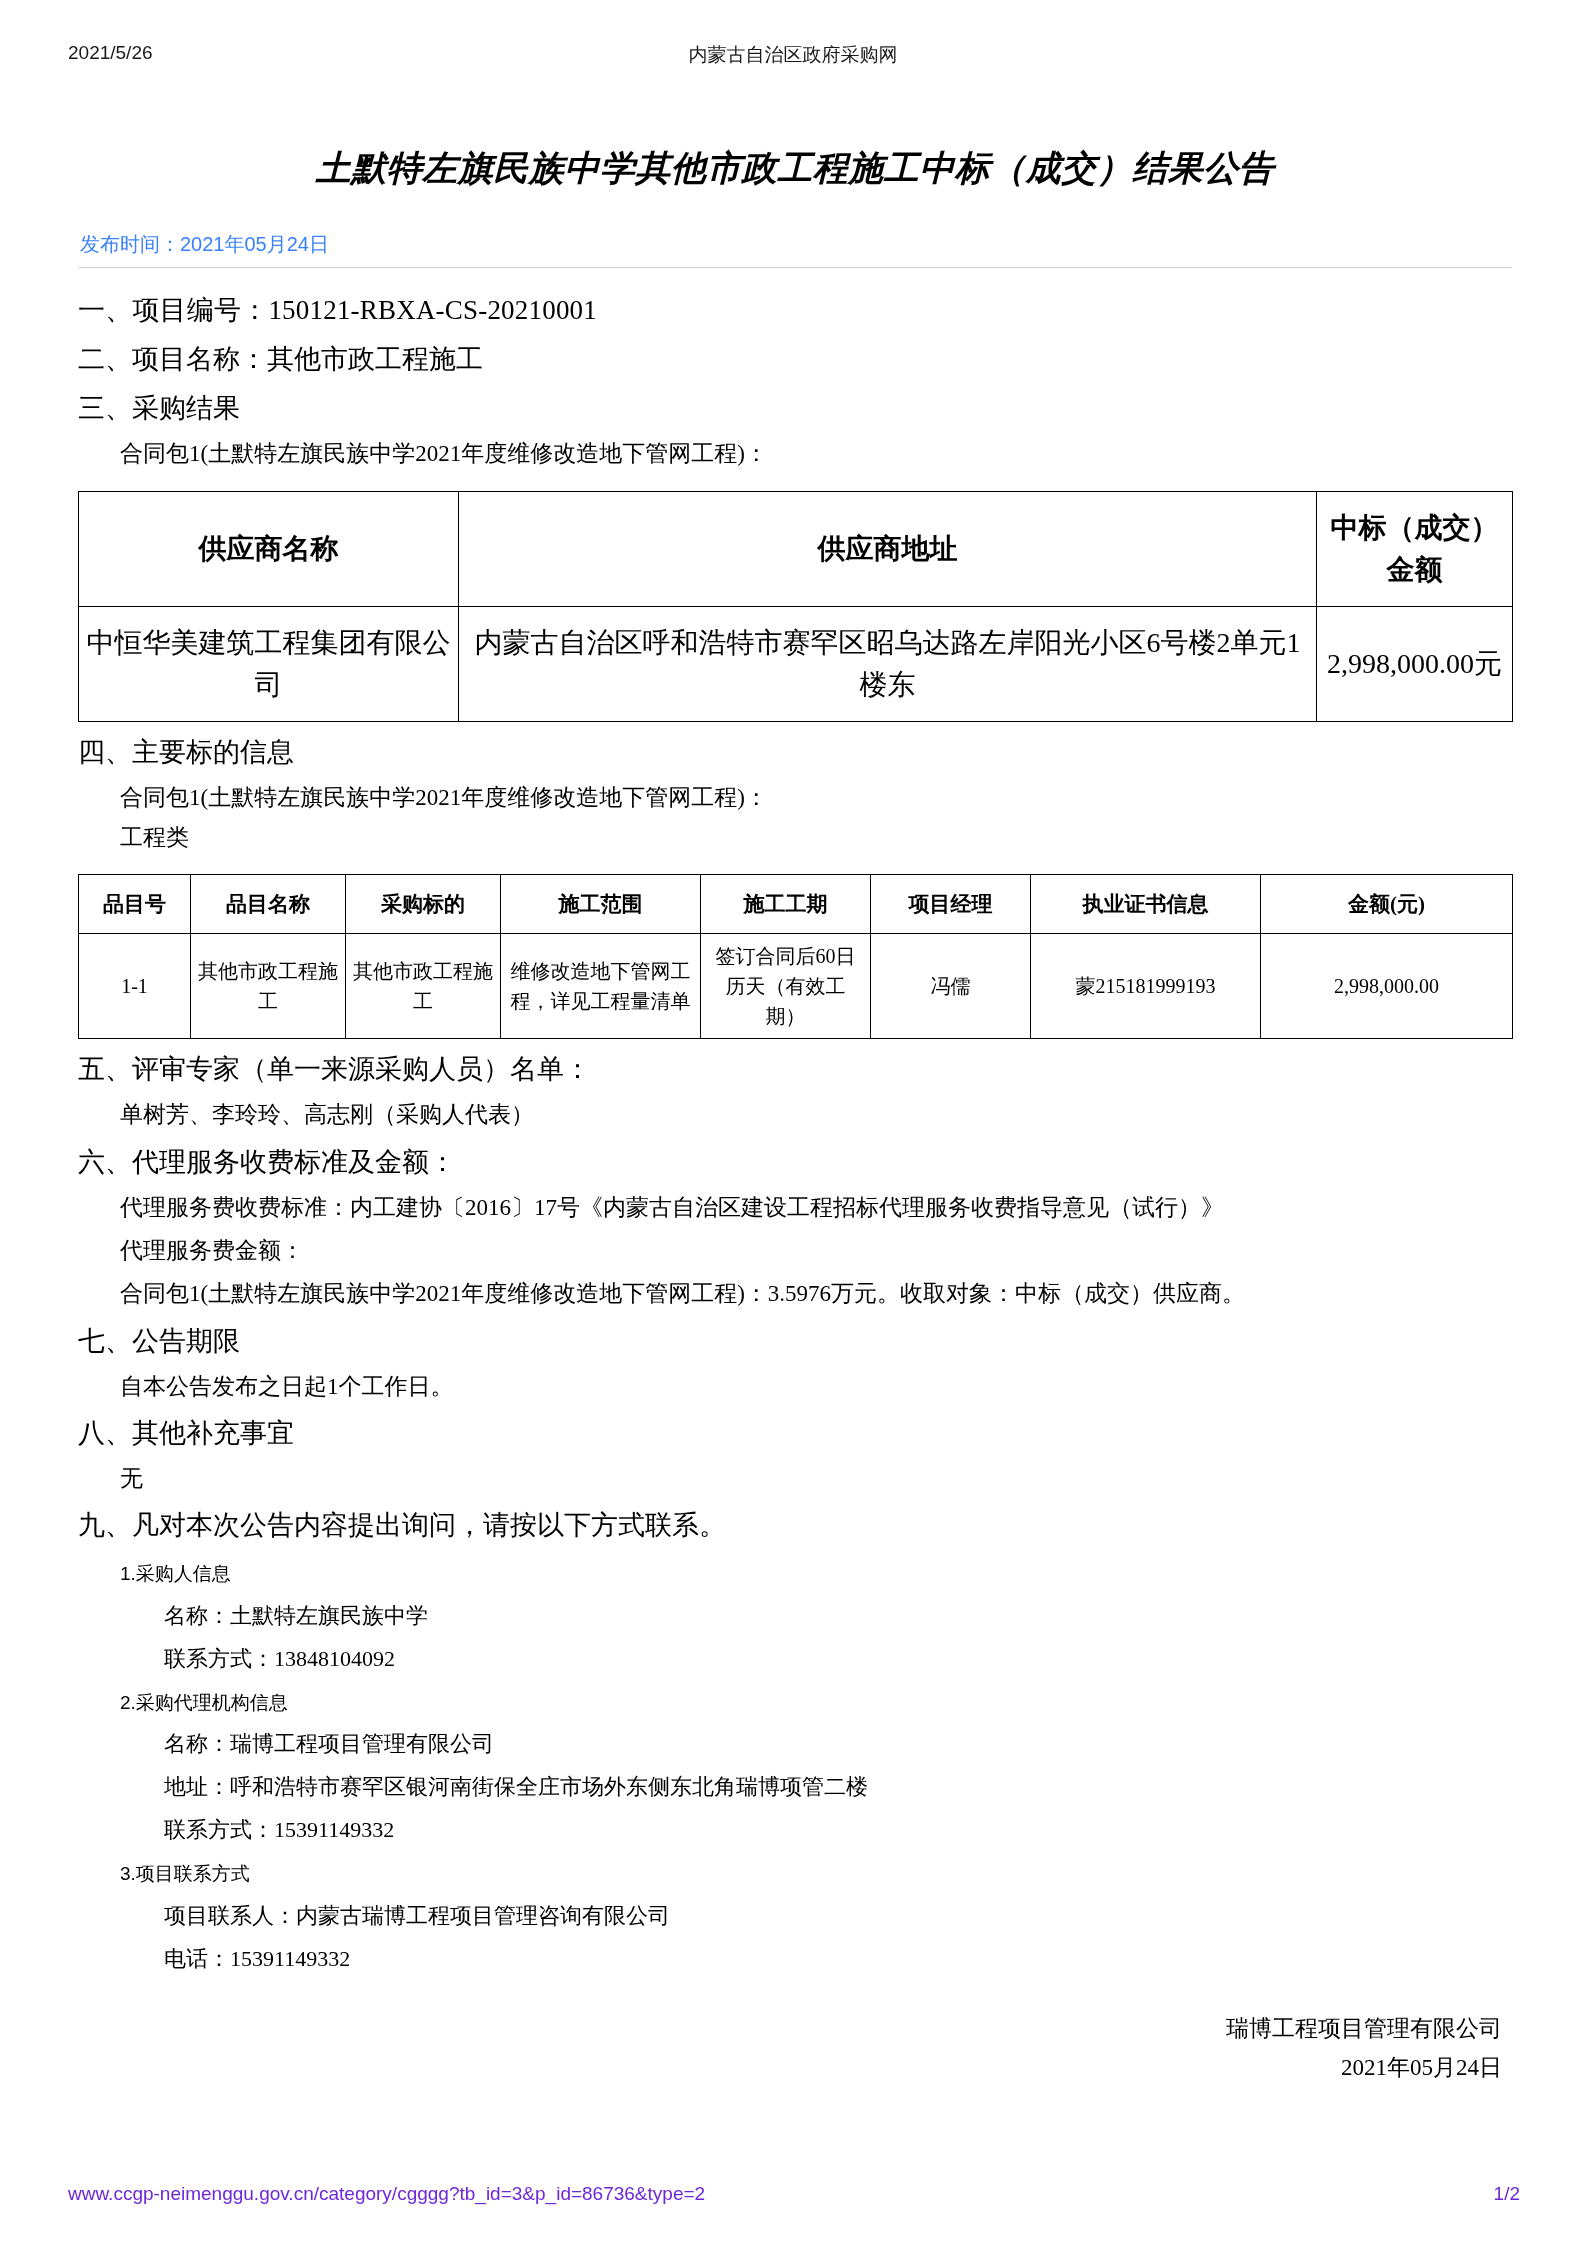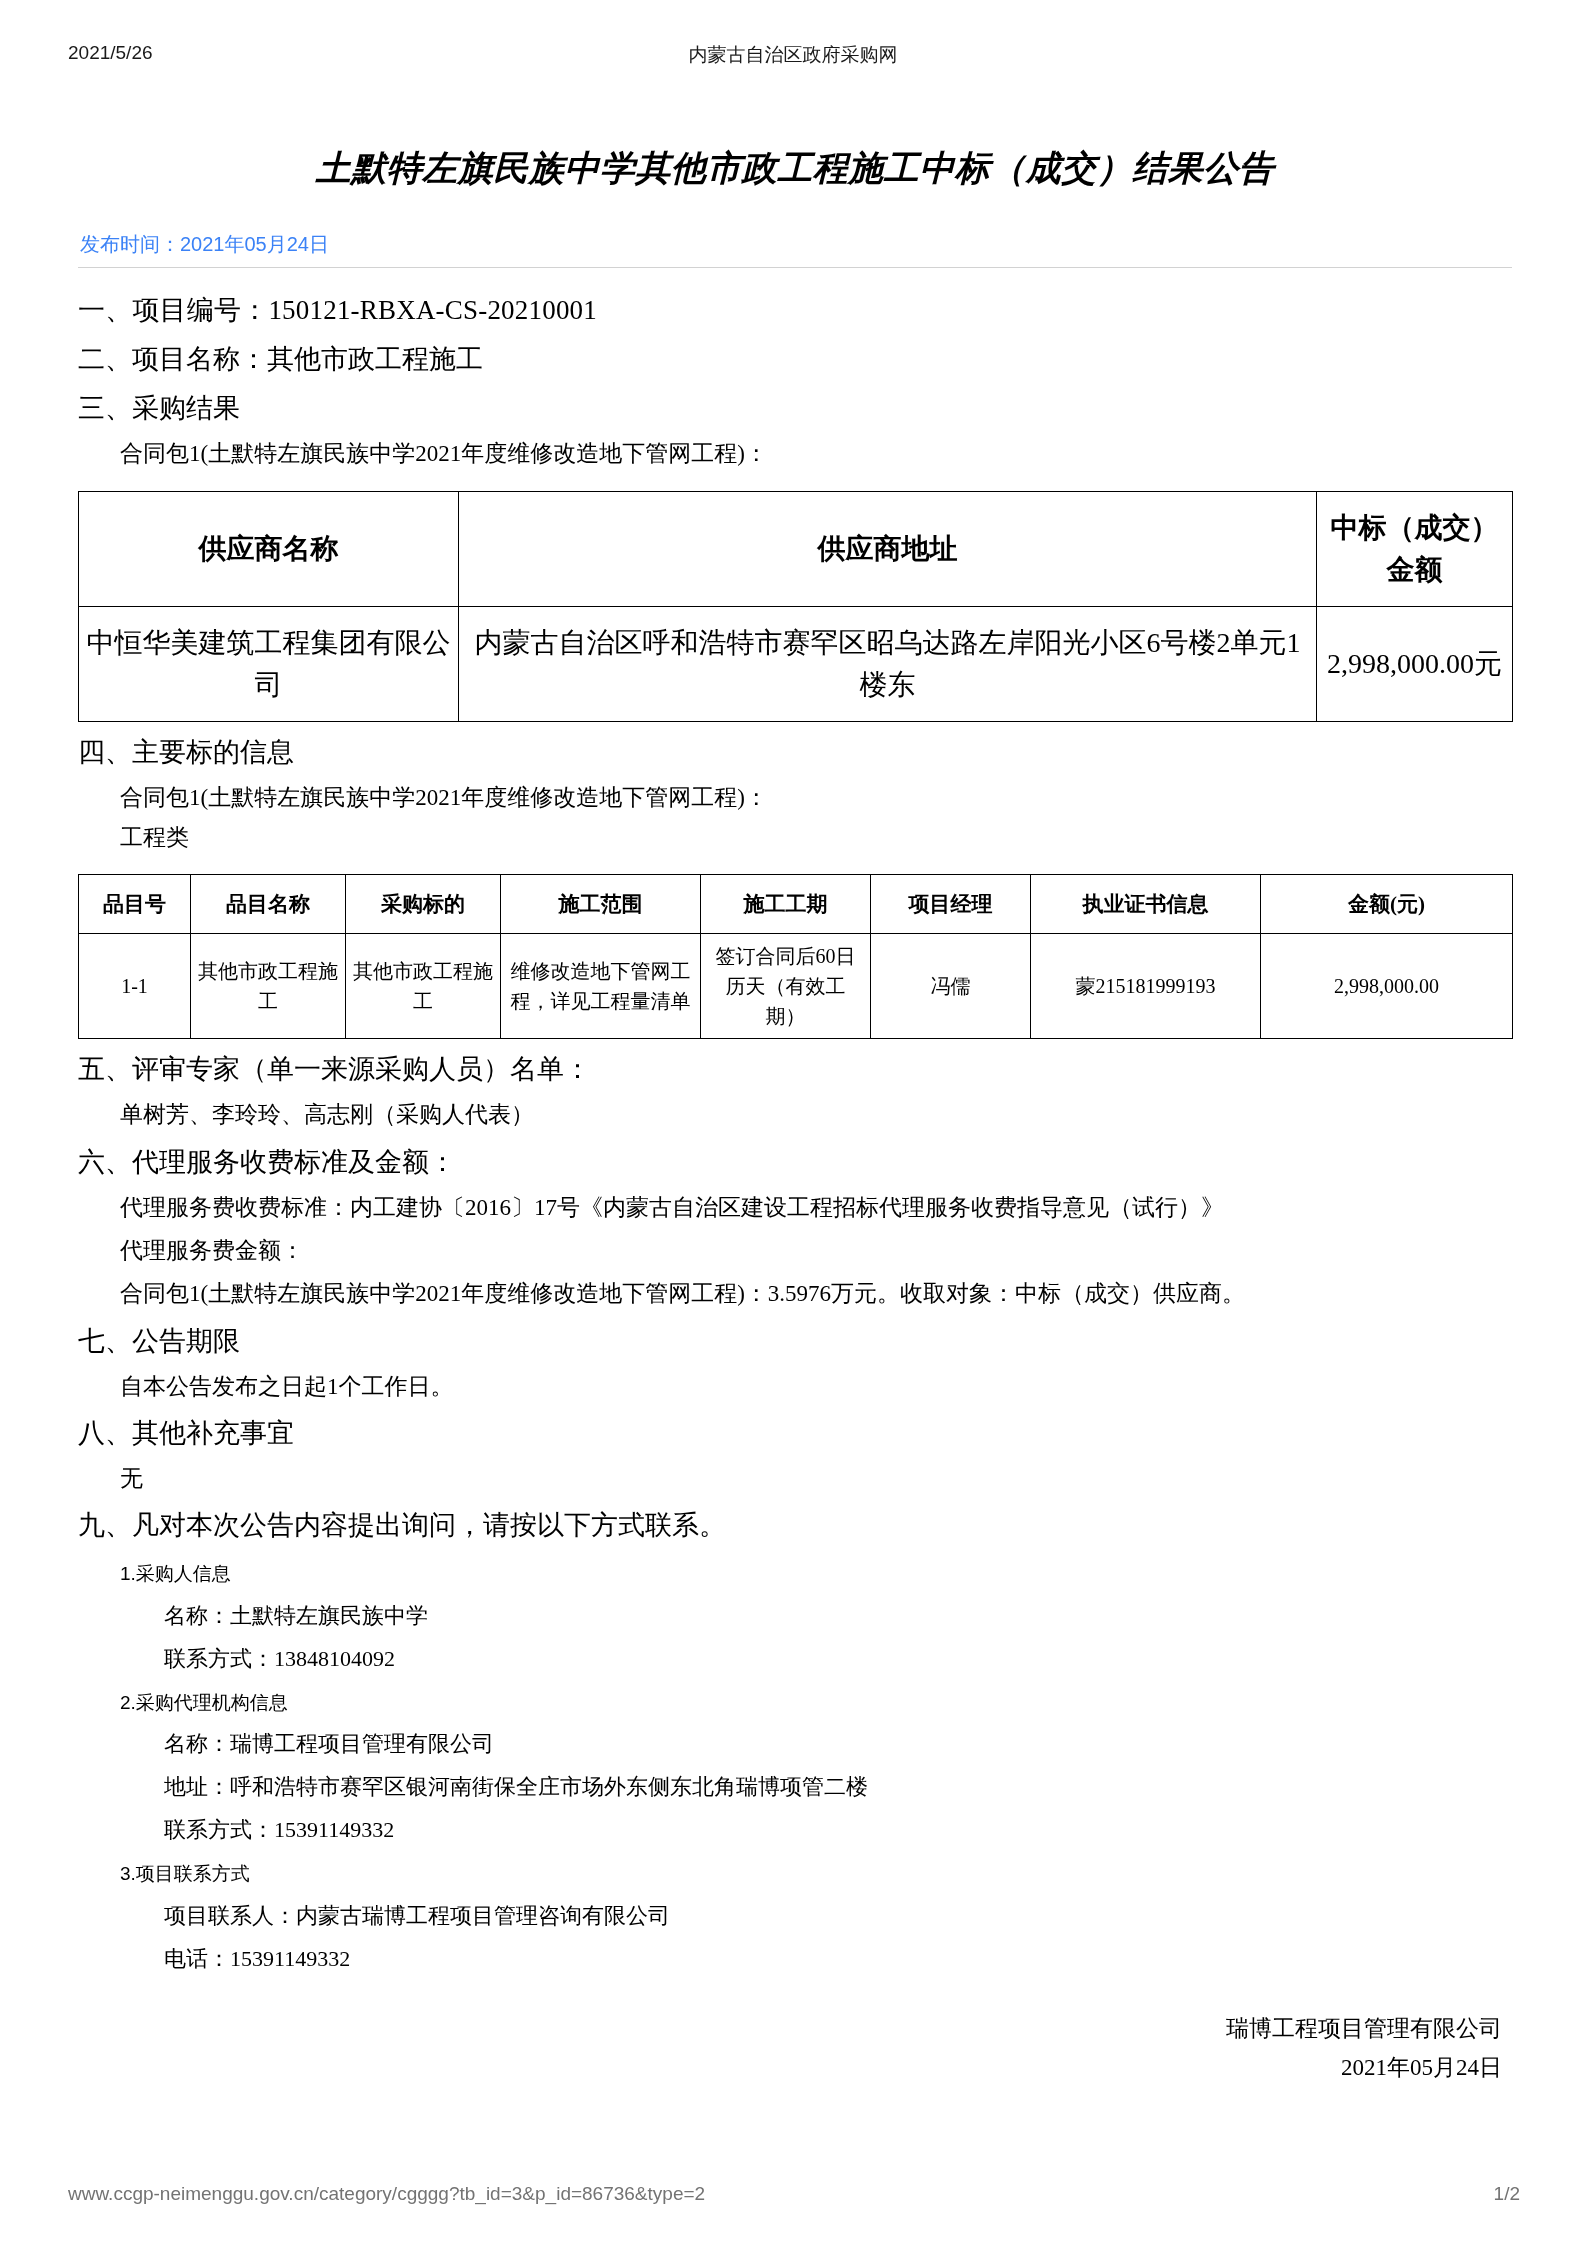--- a/index.html
+++ b/index.html
@@ -46,21 +46,21 @@
   }
   
   .print-footer {
     position: absolute;
     bottom: 38px;
     left: 0;
     width: 100%;
     height: 24px;
     font-family: "Liberation Sans", "DejaVu Sans", sans-serif;
     font-size: 19px;
-    color: #737373;
+    color: #6d28d9;
   }
   .print-footer .pf-url {
     position: absolute;
     left: 68px;
     top: 0;
     white-space: nowrap;
   }
   .print-footer .pf-page {
     position: absolute;
     right: 66px;

